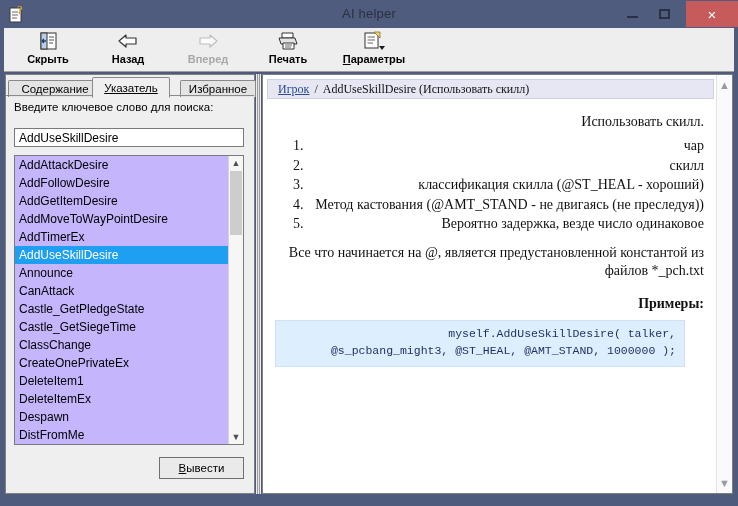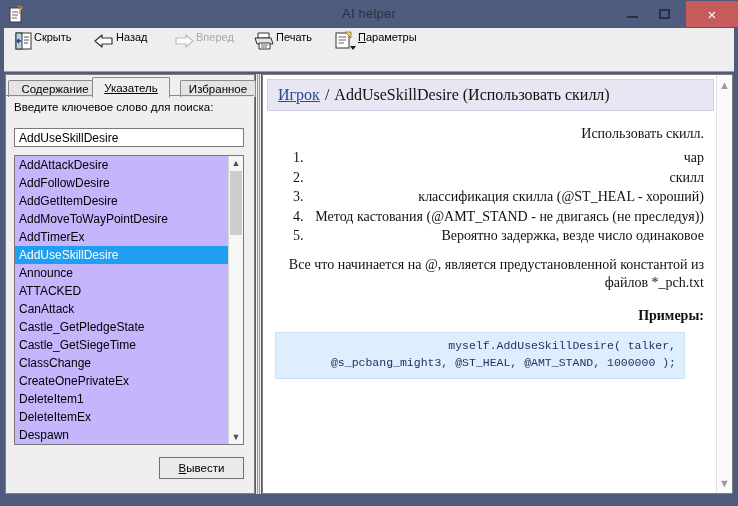--- a/index.html
+++ b/index.html
@@ -63,23 +63,24 @@
   #toolbar {
     position: absolute; left: 4px; top: 28px;
     width: 730px; height: 44px;
     background: #eeeeee;
     border-bottom: 1px solid #9e9e9e;
     box-sizing: border-box;
   }
   .tb-item {
     position: absolute; top: 2px;
     height: 40px;
-    display: flex; flex-direction: row;
-    align-items: flex-start; justify-content: flex-start;
+    display: flex; flex-direction: column;
+    align-items: center; justify-content: flex-start;
     cursor: default;
+    font-weight: bold;
   }
   .tb-icon { height: 22px; display:flex; align-items:center; justify-content:center; }
   .tb-label {
     font-size: 11px; color: #000; margin-top: 1px;
     font-family: "Liberation Sans", sans-serif;
   }
   .tb-label.disabled { color: #a8a8a8; }
   .tb-label u { text-decoration: underline; }
 
   
@@ -211,28 +212,28 @@
     overflow: hidden;
   }
   #doc {
     position: absolute; left: 0; top: 0;
     width: 455px; height: 418px;
     overflow: hidden;
     background: #fff;
   }
   #doc-header {
     margin: 4px 4px 0 4px;
-    height: 32px;
+    height: 20px;
     background: #e7e7f4;
     border: 1px solid #d0d0e4;
     box-sizing: border-box;
     display: flex; align-items: center;
     padding-left: 10px;
     font-family: "Liberation Serif", serif;
-    font-size: 16px;
+    font-size: 12px;
     color: #111;
   }
   #doc-header a {
     color: #2a4b8d;
     text-decoration: underline;
     margin-right: 2px;
   }
   #doc-body {
     padding: 14px 14px 0 12px;
     font-family: "Liberation Serif", serif;
@@ -389,21 +390,20 @@
 
     <div id="listbox">
       <div id="listitems">
           <div class="list-item">AddAttackDesire</div>
           <div class="list-item">AddFollowDesire</div>
           <div class="list-item">AddGetItemDesire</div>
           <div class="list-item">AddMoveToWayPointDesire</div>
           <div class="list-item">AddTimerEx</div>
           <div class="list-item selected">AddUseSkillDesire</div>
           <div class="list-item">Announce</div>
-          <div class="list-item">ATTACKED</div>
           <div class="list-item">CanAttack</div>
           <div class="list-item">Castle_GetPledgeState</div>
           <div class="list-item">Castle_GetSiegeTime</div>
           <div class="list-item">ClassChange</div>
           <div class="list-item">CreateOnePrivateEx</div>
           <div class="list-item">DeleteItem1</div>
           <div class="list-item">DeleteItemEx</div>
           <div class="list-item">Despawn</div>
           <div class="list-item">DistFromMe</div>
         </div>

